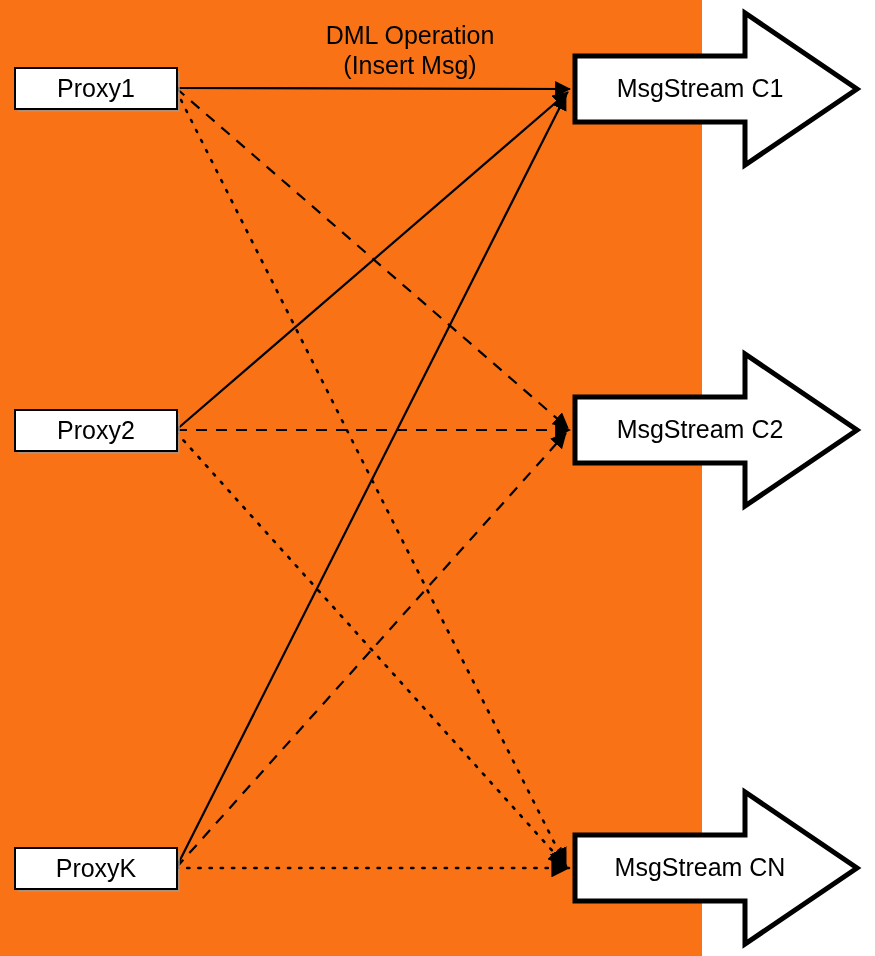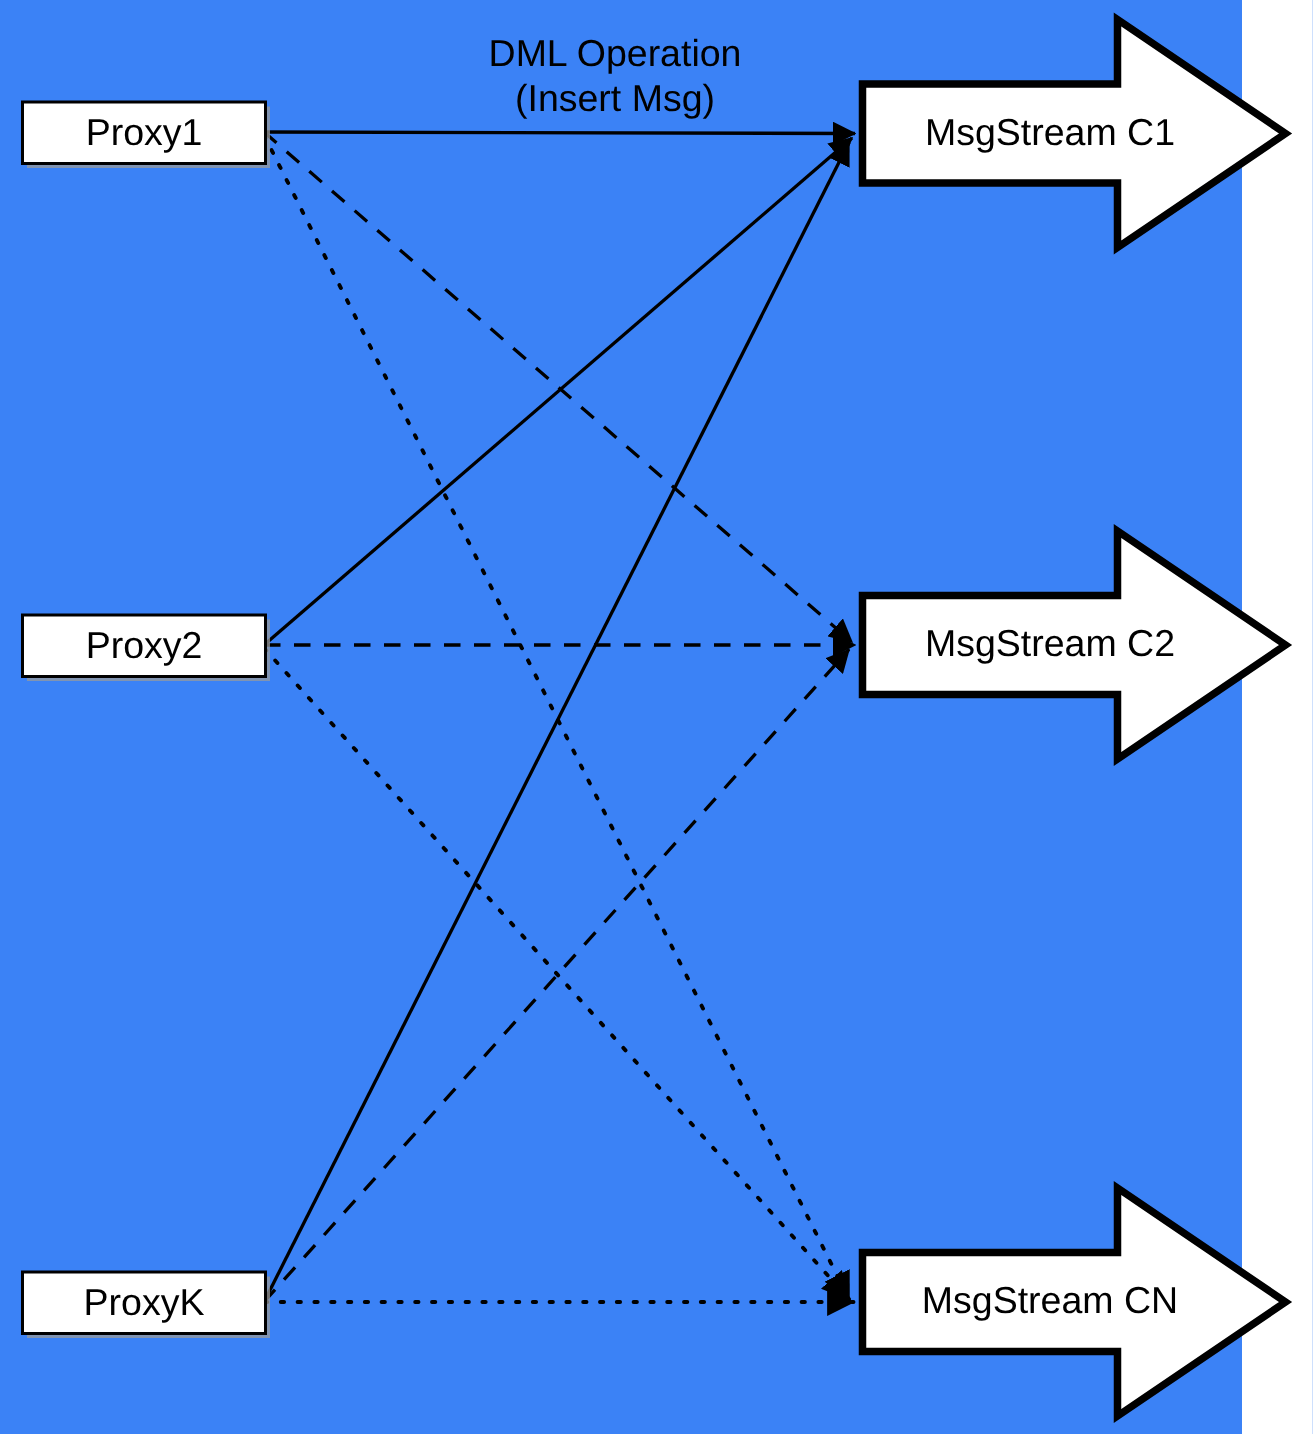--- a/index.html
+++ b/index.html
@@ -8,23 +8,23 @@
     background: #ffffff;
   }
   body {
     width: 875px;
     height: 956px;
     font-family: "Liberation Sans", sans-serif;
     overflow: hidden;
   }
   #diagram-root {
     position: relative;
-    width: 828px;
+    width: 702px;
     height: 956px;
-    background: #3b82f6;
+    background: #f97316;
   }
   svg#diagram-canvas {
     display: block;
     width: 875px;
     height: 956px;
   }
   .node-box-rect {
     fill: #ffffff;
     stroke: #000000;
     stroke-width: 2;

